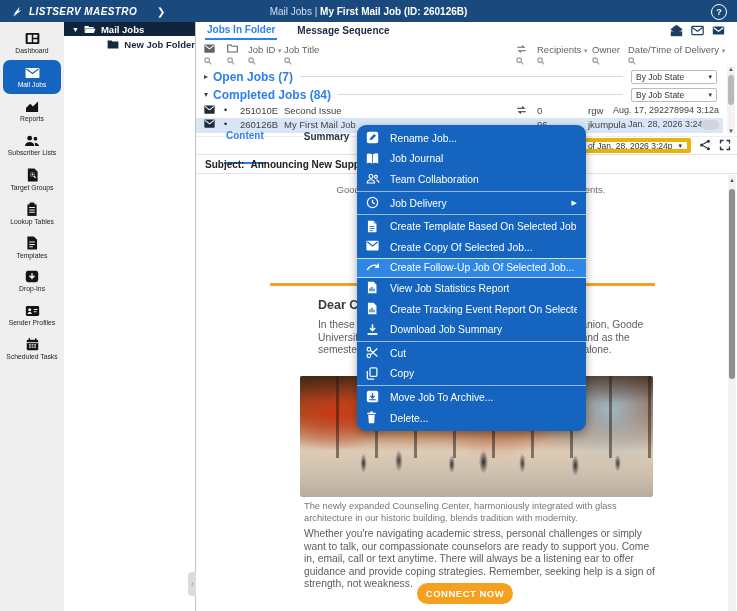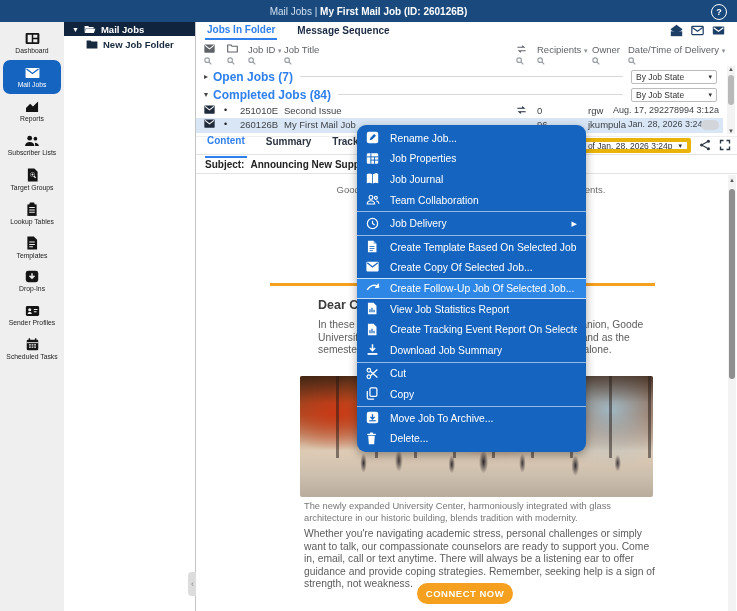--- a/index.html
+++ b/index.html
@@ -24,21 +24,21 @@
              gap:2px;color:#141414;cursor:pointer;}
   .side-item .lbl{font-size:6.8px;color:#1c1c1c;white-space:nowrap;}
   .side-item.active{background:#1565C0;border-radius:7px;width:58px;margin:0 3px;color:#fff;}
   .side-item.active .lbl{color:#fff;}
 
   
   .tree{position:absolute;left:64px;top:22px;width:131px;height:589px;background:#fff;border-right:2px solid #c4c4c4;}
   .tree-root{height:14px;background:#10243E;color:#fff;display:flex;align-items:center;gap:5px;
              font-size:9.5px;font-weight:bold;padding-left:8px;}
   .tree-child{height:16px;display:flex;align-items:center;gap:5px;font-size:9.5px;font-weight:bold;
-              color:#17293d;padding-left:22px;}
+              color:#17293d;padding-left:22px;justify-content:flex-end;}
   .tree-handle{position:absolute;right:-2px;top:550px;width:9px;height:24px;background:#dcdcdc;
                border-radius:4px 0 0 4px;color:#8a8a8a;font-size:9px;line-height:24px;text-align:center;}
 
   
   .main{position:absolute;left:196px;top:22px;width:541px;height:589px;background:#fff;}
 
   .folder-tabs{position:absolute;left:0;top:0;width:541px;height:18px;display:flex;align-items:center;gap:18px;
                padding-left:9px;box-sizing:border-box;}
   .ftab{font-size:10px;font-weight:bold;color:#1b2a44;padding:2px 2px 3px;}
   .ftab.active{color:#2F80ED;border-bottom:2.5px solid #2F80ED;}
@@ -61,21 +61,21 @@
 
   .jobrow{position:absolute;left:0;width:527px;height:14px;font-size:9.5px;color:#3f4346;}
   .jobrow.selected{background:#D8E6F6;}
   .jr{position:absolute;top:1px;white-space:nowrap;}
   .dot{color:#222;font-size:9px;}
   .rowpill{position:absolute;left:505px;top:2px;width:18px;height:10px;background:#d2d6db;border-radius:5px;}
 
   
   .ctabs{position:absolute;left:0;top:114px;width:541px;height:19px;border-bottom:1px solid #e3e3e3;
          display:flex;align-items:center;gap:17px;padding-left:9px;box-sizing:border-box;border-top:1px solid #eee;}
-  .ctab{font-size:10px;font-weight:bold;color:#2b3442;padding:2px 2px 10px;white-space:nowrap;}
+  .ctab{font-size:10px;font-weight:bold;color:#2b3442;padding:2px 2px 21px;white-space:nowrap;margin-left:19px;}
   .ctab.active{color:#2F80ED;border-bottom:2.5px solid #2F80ED;}
   .del-select{position:absolute;left:359px;top:116px;width:136px;height:15px;border:4px solid #eab308;border-radius:2px;
               background:#fff;font-size:8.5px;color:#333;display:flex;align-items:center;justify-content:flex-end;
               gap:6px;padding:0 5px;box-sizing:border-box;white-space:nowrap;overflow:hidden;}
   .share-ic,.expand-ic{position:absolute;top:117px;color:#2b3442;}
 
   .subjectrow{position:absolute;left:0;top:134px;width:541px;height:18px;border-bottom:1px solid #e3e3e3;
               font-size:10px;color:#222;display:flex;align-items:center;padding-left:9px;box-sizing:border-box;gap:6px;}
   .subjectrow b{font-weight:bold;}
 
@@ -121,20 +121,29 @@
   .mi .mi-lb{font-size:10.3px;white-space:nowrap;overflow:hidden;}
   .mi.hl{background:#2E87E4;box-shadow:inset 0 1px 0 rgba(255,255,255,.75),inset 0 -1px 0 rgba(255,255,255,.75);}
   .mi .mi-ic{width:14px;height:14px;flex:0 0 14px;color:#fff;}
   .mi .mi-arrow{margin-left:auto;font-size:7px;color:#fff;}
   .msep{height:1px;background:rgba(255,255,255,.55);margin:1px 0;}
 </style>
 </head>
 <body>
 
 <div class="topbar">
+  <div class="brand">
+    <span>
+      <svg width="13" height="13" viewBox="0 0 16 16" fill="#fff">
+          <path d="M2 14L12 2l-1.6 5.4L14 6l-9.4 8.6 2-5.2z"></path>
+        </svg>
+    </span>
+    <span class="brand-name">LISTSERV MAESTRO</span>
+    <span class="brand-chev">❯</span>
+  </div>
   <div class="topbar-title">
     <span>Mail Jobs</span> <span>|</span> <b>My First Mail Job (ID: 260126B)</b>
   </div>
   <div class="help-btn">?</div>
 </div>
 
 <div class="sidebar">
   <div style="height:4px"></div>
   <div class="side-item">
     <span>
@@ -445,48 +454,39 @@
   </div>
 
   <div class="em-from">Goode University cares about the mental health of our students.</div>
   <div class="em-hr"></div>
   <div class="em-greet">Dear Community,</div>
   <div class="em-p1">In these tumultuous times, it helps to have a trusted companion, Goode University remains a steady, safe harbor for our students, and as the semester unfolds we want you to know that you are never alone.</div>
   <div class="em-photo">
     <div class="mullions"></div>
     <div class="people"></div>
   </div>
-  <div class="em-cap">The newly expanded University Center, harmoniously integrated with glass architecture in our historic building, blends tradition with modernity.</div>
+  <div class="em-cap">The newly expanded Counseling Center, harmoniously integrated with glass architecture in our historic building, blends tradition with modernity.</div>
   <div class="em-p2">Whether you're navigating academic stress, personal challenges or simply want to talk, our compassionate counselors are ready to support you. Come in, email, call or text anytime. There will always be a listening ear to offer guidance and provide coping strategies. Remember, seeking help is a sign of strength, not weakness.</div>
   <div class="em-cta">CONNECT NOW</div>
 
   <div class="sb sb2" style="left:532px;top:153px;width:8px;height:436px;">
     <span class="arrow" style="top:2px;">▲</span>
     <span class="thumb" style="top:14px;height:190px;"></span>
   </div>
 </div>
 
 <div class="cmenu">
   <div class="mi">
     <span class="mi-ic">
         <svg width="13" height="13" viewBox="0 0 16 16">
           <rect x="1" y="1" width="14" height="14" rx="2.5" fill="#fff"></rect>
           <path d="M4.5 11.5l1-3.2 4.6-4.6 2.2 2.2-4.6 4.6z" fill="#1565C0"></path>
         </svg>
       </span>
     <span class="mi-lb">Rename Job...</span>
-  </div>
-  <div class="mi">
-    <span class="mi-ic">
-        <svg width="13" height="13" viewBox="0 0 16 16">
-          <rect x="1" y="1.5" width="14" height="13" rx="1.5" fill="#fff"></rect>
-          <path d="M1 6h14M6 1.5v13M10.5 6v8.5M6 10h9" stroke="#1565C0" stroke-width="1.2"></path>
-        </svg>
-      </span>
-    <span class="mi-lb">Job Properties</span>
   </div>
   <div class="mi">
     <span class="mi-ic">
         <svg width="13" height="13" viewBox="0 0 16 16" fill="#fff">
           <path d="M1 2.5Q4.2 1 7.5 2.7V14Q4.2 12.3 1 13.8zM15 2.5Q11.8 1 8.5 2.7V14q3.3-1.7 6.5-.2z"></path>
           <path d="M11.5 1.4v5l1.3-1 1.2 1v-5z"></path>
         </svg>
       </span>
     <span class="mi-lb">Job Journal</span>
   </div>

